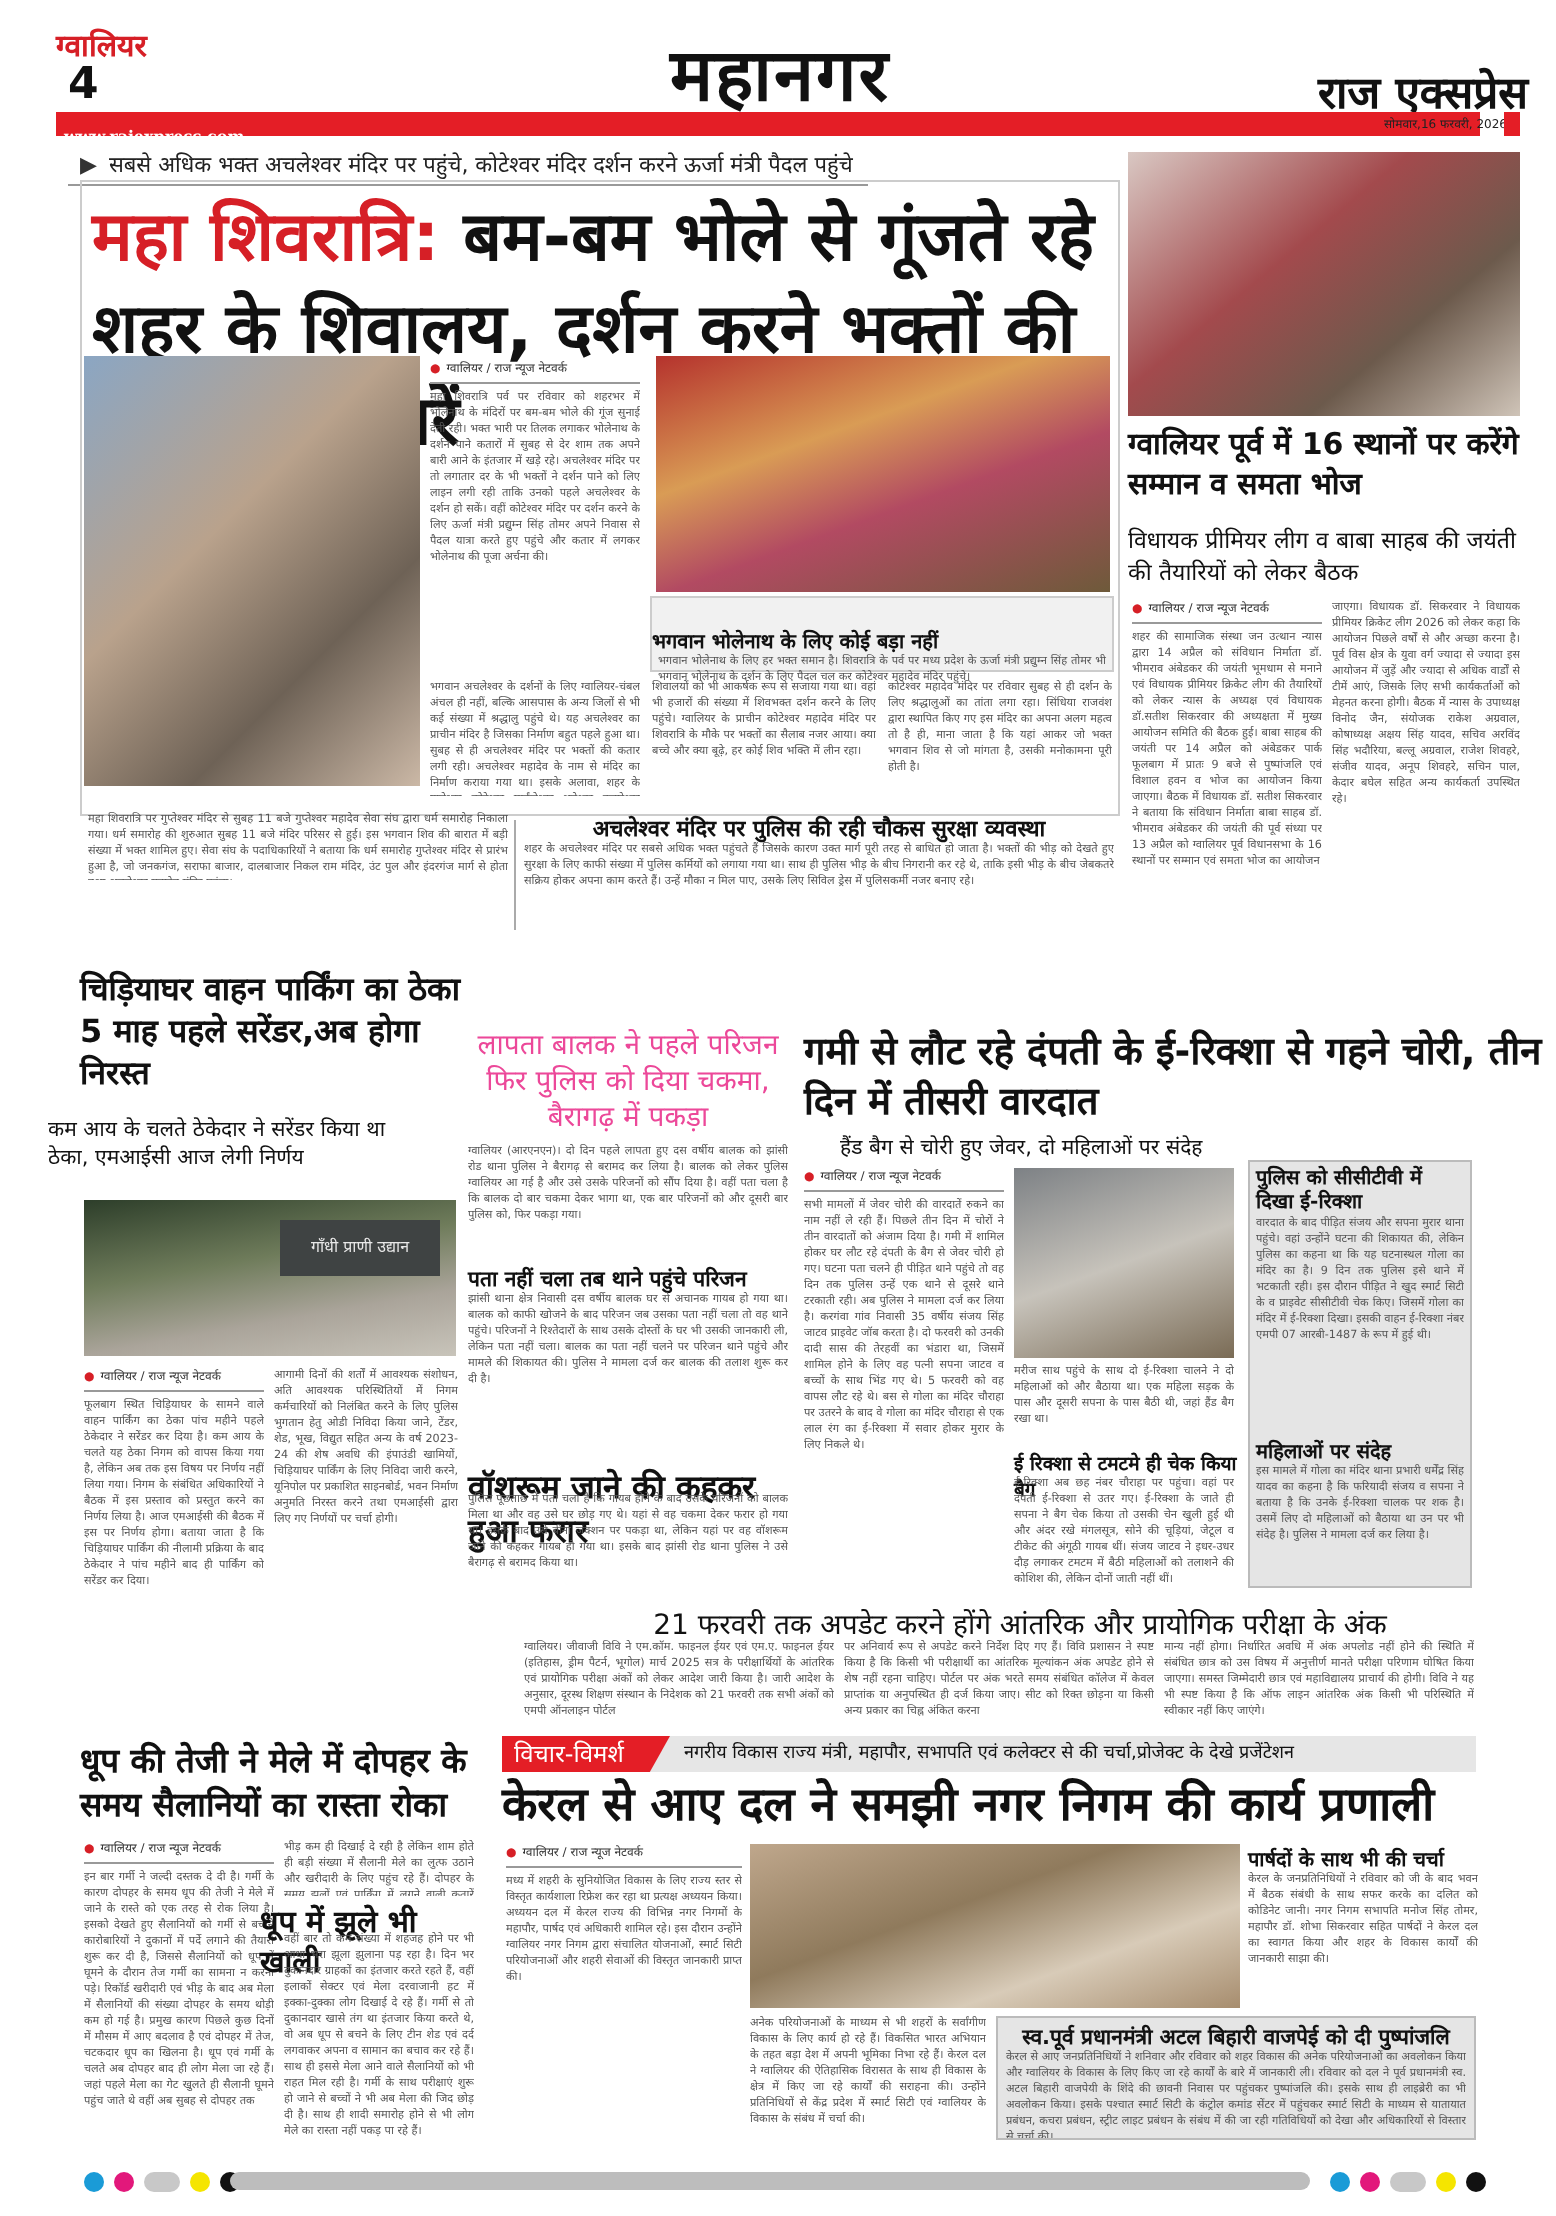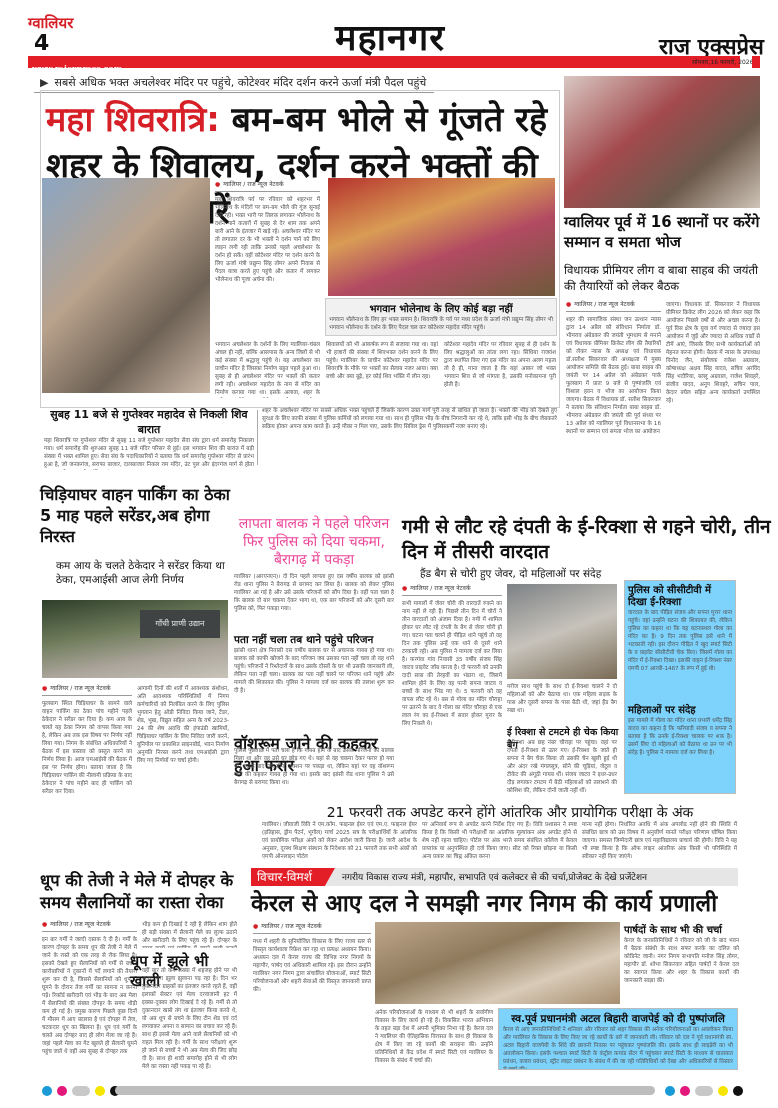--- a/index.html
+++ b/index.html
@@ -20,21 +20,21 @@
 .headline .red{color:#d61f26}
 .photo{background:linear-gradient(135deg,#8ba6c3,#b9a28c 40%,#6e6256 70%,#cbb8a6)}
 .photo2{background:linear-gradient(160deg,#b5322d,#d99c55 35%,#b24a62 60%,#6e5a3a)}
 .photo3{background:linear-gradient(140deg,#d9c8c3,#a34a4d 40%,#6c5a4c 70%,#cfc4b8)}
 .photo4{background:linear-gradient(170deg,#2d3e2a,#6f7c5b 40%,#aaa49a 70%,#c8c4ba)}
 .photo5{background:linear-gradient(160deg,#7d8185,#c7c3bb 50%,#7a6b55)}
 .photo6{background:linear-gradient(160deg,#bfa78c,#8f7a5c 40%,#d8cbb8 70%,#a78d6e)}
 .byline{font-size:6px;color:#333;border-bottom:1px solid #999;padding-bottom:3px}
 .byline::before{content:"●";color:#d61f26;margin-right:3px}
 .body{font-size:5.6px;line-height:8px;color:#555;text-align:justify}
-.box{border:1px solid #bbb;background:#7dd3fc}
+.box{border:1px solid #bbb;background:#e5e5e5}
 .side-head{left:564px;top:212px;width:200px;font-size:15px;font-weight:bold;line-height:20px;color:#111}
 .side-sub{left:564px;top:262px;width:200px;font-size:11.5px;line-height:16px;color:#111}
 .vline{width:1px;background:#aaa}
 .h2{font-size:19px;font-weight:bold;line-height:26px;color:#111}
 .h3{font-size:15px;line-height:19px;color:#ec4899}
 .cmyk{width:10px;height:10px;border-radius:50%}
 .vichar-tag{left:251px;top:868px;width:84px;height:18px;background:#e41e26;color:#fff;font-size:12px;line-height:18px;padding-left:6px;clip-path:polygon(0 0,100% 0,88% 100%,0 100%)}
 .vichar-strip{left:251px;top:868px;width:487px;height:18px;background:#e6e6e6}
 </style>
 </head>
@@ -52,47 +52,47 @@
 <div class="abs main-frame"></div>
 <div class="abs headline"><span class="red">महा शिवरात्रि:</span><span> बम-बम भोले से गूंजते रहे शहर के शिवालय, दर्शन करने भक्तों की लगी रहीं कतारें</span></div>
 
 <div class="abs photo" style="left:42px;top:178px;width:168px;height:215px"></div>
 <div class="abs" style="left:215px;top:180px;width:105px">
   <div class="byline">ग्वालियर / राज न्यूज नेटवर्क</div>
   <div class="body" style="margin-top:3px;height:205px;overflow:hidden">महा शिवरात्रि पर्व पर रविवार को शहरभर में भोलेनाथ के मंदिरों पर बम-बम भोले की गूंज सुनाई देती रही। भक्त भारी पर तिलक लगाकर भोलेनाथ के दर्शन पाने कतारों में सुबह से देर शाम तक अपने बारी आने के इंतजार में खड़े रहे। अचलेश्वर मंदिर पर तो लगातार दर के भी भक्तों ने दर्शन पाने को लिए लाइन लगी रही ताकि उनको पहले अचलेश्वर के दर्शन हो सकें। वहीं कोटेश्वर मंदिर पर दर्शन करने के लिए ऊर्जा मंत्री प्रद्युम्न सिंह तोमर अपने निवास से पैदल यात्रा करते हुए पहुंचे और कतार में लगकर भोलेनाथ की पूजा अर्चना की।</div>
 </div>
 <div class="abs photo2" style="left:328px;top:178px;width:227px;height:118px"></div>
 <div class="abs" style="left:325px;top:298px;width:232px;height:38px;background:#f1f1f1;border:1px solid #ccc">
-  <div style="text-align:center;font-size:10px;font-weight:bold;color:#111;margin-top:2px">भगवान भोलेनाथ के लिए कोई बड़ा नहीं</div>
+  <div style="text-align:left;font-size:10px;font-weight:bold;color:#111;margin-top:14px">भगवान भोलेनाथ के लिए कोई बड़ा नहीं</div>
   <div class="body" style="padding:0 3px;height:24px;overflow:hidden">भगवान भोलेनाथ के लिए हर भक्त समान है। शिवरात्रि के पर्व पर मध्य प्रदेश के ऊर्जा मंत्री प्रद्युम्न सिंह तोमर भी भगवान भोलेनाथ के दर्शन के लिए पैदल चल कर कोटेश्वर महादेव मंदिर पहुंचे।</div>
 </div>
 <div class="abs body" style="left:215px;top:340px;width:105px;height:58px;overflow:hidden">भगवान अचलेश्वर के दर्शनों के लिए ग्वालियर-चंबल अंचल ही नहीं, बल्कि आसपास के अन्य जिलों से भी कई संख्या में श्रद्धालु पहुंचे थे। यह अचलेश्वर का प्राचीन मंदिर है जिसका निर्माण बहुत पहले हुआ था। सुबह से ही अचलेश्वर मंदिर पर भक्तों की कतार लगी रही। अचलेश्वर महादेव के नाम से मंदिर का निर्माण कराया गया था। इसके अलावा, शहर के गुप्तेश्वर, कोटेश्वर, मार्कंडेश्वर, भूतेश्वर, हजारेश्वर और धोलेश्वर मंदिर सहित अन्य</div>
 <div class="abs body" style="left:326px;top:340px;width:112px;height:58px;overflow:hidden">शिवालयों को भी आकर्षक रूप से सजाया गया था। वहां भी हजारों की संख्या में शिवभक्त दर्शन करने के लिए पहुंचे। ग्वालियर के प्राचीन कोटेश्वर महादेव मंदिर पर शिवरात्रि के मौके पर भक्तों का सैलाब नजर आया। क्या बच्चे और क्या बूढ़े, हर कोई शिव भक्ति में लीन रहा।</div>
 <div class="abs body" style="left:444px;top:340px;width:112px;height:58px;overflow:hidden">कोटेश्वर महादेव मंदिर पर रविवार सुबह से ही दर्शन के लिए श्रद्धालुओं का तांता लगा रहा। सिंधिया राजवंश द्वारा स्थापित किए गए इस मंदिर का अपना अलग महत्व तो है ही, माना जाता है कि यहां आकर जो भक्त भगवान शिव से जो मांगता है, उसकी मनोकामना पूरी होती है।</div>
 
 <div class="abs" style="left:44px;top:406px;width:210px">
-  <div style="font-size:11px;font-weight:bold;color:#111;text-align:center">सुबह 11 बजे से गुप्तेश्वर महादेव से निकली शिव बारात</div>
   <div class="body" style="height:34px;overflow:hidden">महा शिवरात्रि पर गुप्तेश्वर मंदिर से सुबह 11 बजे गुप्तेश्वर महादेव सेवा संघ द्वारा धर्म समारोह निकाला गया। धर्म समारोह की शुरुआत सुबह 11 बजे मंदिर परिसर से हुई। इस भगवान शिव की बारात में बड़ी संख्या में भक्त शामिल हुए। सेवा संघ के पदाधिकारियों ने बताया कि धर्म समारोह गुप्तेश्वर मंदिर से प्रारंभ हुआ है, जो जनकगंज, सराफा बाजार, दालबाजार निकल राम मंदिर, उंट पुल और इंदरगंज मार्ग से होता हुआ अचलेश्वर महादेव मंदिर पहुंचा।</div>
 </div>
 <div class="abs vline" style="left:257px;top:410px;height:55px"></div>
 <div class="abs" style="left:262px;top:406px;width:295px">
+  <div style="font-size:11px;font-weight:bold;color:#111;text-align:center">अचलेश्वर मंदिर पर पुलिस की रही चौकस सुरक्षा व्यवस्था</div>
   <div class="body" style="height:34px;overflow:hidden">शहर के अचलेश्वर मंदिर पर सबसे अधिक भक्त पहुंचते हैं जिसके कारण उक्त मार्ग पूरी तरह से बाधित हो जाता है। भक्तों की भीड़ को देखते हुए सुरक्षा के लिए काफी संख्या में पुलिस कर्मियों को लगाया गया था। साथ ही पुलिस भीड़ के बीच निगरानी कर रहे थे, ताकि इसी भीड़ के बीच जेबकतरे सक्रिय होकर अपना काम करते हैं। उन्हें मौका न मिल पाए, उसके लिए सिविल ड्रेस में पुलिसकर्मी नजर बनाए रहे।</div>
 </div>
 
 <div class="abs photo3" style="left:564px;top:76px;width:196px;height:132px"></div>
 <div class="abs side-head">ग्वालियर पूर्व में 16 स्थानों पर करेंगे सम्मान व समता भोज</div>
 <div class="abs side-sub">विधायक प्रीमियर लीग व बाबा साहब की जयंती की तैयारियों को लेकर बैठक</div>
 <div class="abs" style="left:566px;top:300px;width:95px">
   <div class="byline">ग्वालियर / राज न्यूज नेटवर्क</div>
   <div class="body" style="margin-top:3px;height:195px;overflow:hidden">शहर की सामाजिक संस्था जन उत्थान न्यास द्वारा 14 अप्रैल को संविधान निर्माता डॉ. भीमराव अंबेडकर की जयंती भूमधाम से मनाने एवं विधायक प्रीमियर क्रिकेट लीग की तैयारियों को लेकर न्यास के अध्यक्ष एवं विधायक डॉ.सतीश सिकरवार की अध्यक्षता में मुख्य आयोजन समिति की बैठक हुई। बाबा साहब की जयंती पर 14 अप्रैल को अंबेडकर पार्क फूलबाग में प्रातः 9 बजे से पुष्पांजलि एवं विशाल हवन व भोज का आयोजन किया जाएगा। बैठक में विधायक डॉ. सतीश सिकरवार ने बताया कि संविधान निर्माता बाबा साहब डॉ. भीमराव अंबेडकर की जयंती की पूर्व संध्या पर 13 अप्रैल को ग्वालियर पूर्व विधानसभा के 16 स्थानों पर सम्मान एवं समता भोज का आयोजन</div>
 </div>
 <div class="abs body" style="left:666px;top:300px;width:94px;height:208px;overflow:hidden">जाएगा। विधायक डॉ. सिकरवार ने विधायक प्रीमियर क्रिकेट लीग 2026 को लेकर कहा कि आयोजन पिछले वर्षों से और अच्छा करना है। पूर्व विस क्षेत्र के युवा वर्ग ज्यादा से ज्यादा इस आयोजन में जुड़ें और ज्यादा से अधिक वार्डों से टीमें आएं, जिसके लिए सभी कार्यकर्ताओं को मेहनत करना होगी। बैठक में न्यास के उपाध्यक्ष विनोद जैन, संयोजक राकेश अग्रवाल, कोषाध्यक्ष अक्षय सिंह यादव, सचिव अरविंद सिंह भदौरिया, बल्लू अग्रवाल, राजेश शिवहरे, संजीव यादव, अनूप शिवहरे, सचिन पाल, केदार बघेल सहित अन्य कार्यकर्ता उपस्थित रहे।</div>
 
 <div class="abs h2" style="left:40px;top:484px;width:190px;font-size:16px;line-height:21px">चिड़ियाघर वाहन पार्किंग का ठेका 5 माह पहले सरेंडर,अब होगा निरस्त</div>
-<div class="abs" style="left:56px;top:558px;width:190px;font-size:10.5px;line-height:14px;color:#111">कम आय के चलते ठेकेदार ने सरेंडर किया था ठेका, एमआईसी आज लेगी निर्णय</div>
+<div class="abs" style="left:24px;top:558px;width:190px;font-size:10.5px;line-height:14px;color:#111">कम आय के चलते ठेकेदार ने सरेंडर किया था ठेका, एमआईसी आज लेगी निर्णय</div>
 <div class="abs photo4" style="left:42px;top:600px;width:186px;height:78px"></div>
 <div class="abs" style="left:140px;top:610px;width:80px;height:28px;background:#3f4343;color:#e8e8e8;font-size:8px;text-align:center;line-height:28px">गाँधी प्राणी उद्यान</div>
 <div class="abs" style="left:42px;top:684px;width:90px">
   <div class="byline">ग्वालियर / राज न्यूज नेटवर्क</div>
   <div class="body" style="margin-top:3px;height:155px;overflow:hidden">फूलबाग स्थित चिड़ियाघर के सामने वाले वाहन पार्किंग का ठेका पांच महीने पहले ठेकेदार ने सरेंडर कर दिया है। कम आय के चलते यह ठेका निगम को वापस किया गया है, लेकिन अब तक इस विषय पर निर्णय नहीं लिया गया। निगम के संबंधित अधिकारियों ने बैठक में इस प्रस्ताव को प्रस्तुत करने का निर्णय लिया है। आज एमआईसी की बैठक में इस पर निर्णय होगा। बताया जाता है कि चिड़ियाघर पार्किंग की नीलामी प्रक्रिया के बाद ठेकेदार ने पांच महीने बाद ही पार्किंग को सरेंडर कर दिया।</div>
 </div>
 <div class="abs body" style="left:137px;top:684px;width:92px;height:170px;overflow:hidden">आगामी दिनों की शर्तों में आवश्यक संशोधन, अति आवश्यक परिस्थितियों में निगम कर्मचारियों को निलंबित करने के लिए पुलिस भुगतान हेतु ओडी निविदा किया जाने, टेंडर, शेड, भूख, विद्युत सहित अन्य के वर्ष 2023-24 की शेष अवधि की इंपाउंडी खामियों, चिड़ियाघर पार्किंग के लिए निविदा जारी करने, यूनिपोल पर प्रकाशित साइनबोर्ड, भवन निर्माण अनुमति निरस्त करने तथा एमआईसी द्वारा लिए गए निर्णयों पर चर्चा होगी।</div>
 
 <div class="abs h3" style="left:234px;top:514px;width:160px;text-align:center;font-size:14px;line-height:18px">लापता बालक ने पहले परिजन फिर पुलिस को दिया चकमा, बैरागढ़ में पकड़ा</div>
 <div class="abs body" style="left:234px;top:572px;width:160px;height:56px;overflow:hidden">ग्वालियर (आरएनएन)। दो दिन पहले लापता हुए दस वर्षीय बालक को झांसी रोड थाना पुलिस ने बैरागढ़ से बरामद कर लिया है। बालक को लेकर पुलिस ग्वालियर आ गई है और उसे उसके परिजनों को सौंप दिया है। वहीं पता चला है कि बालक दो बार चकमा देकर भागा था, एक बार परिजनों को और दूसरी बार पुलिस को, फिर पकड़ा गया।</div>
@@ -107,21 +107,21 @@
   <div class="byline">ग्वालियर / राज न्यूज नेटवर्क</div>
   <div class="body" style="margin-top:3px;height:200px;overflow:hidden">सभी मामलों में जेवर चोरी की वारदातें रुकने का नाम नहीं ले रही हैं। पिछले तीन दिन में चोरों ने तीन वारदातों को अंजाम दिया है। गमी में शामिल होकर घर लौट रहे दंपती के बैग से जेवर चोरी हो गए। घटना पता चलने ही पीड़ित थाने पहुंचे तो वह दिन तक पुलिस उन्हें एक थाने से दूसरे थाने टरकाती रही। अब पुलिस ने मामला दर्ज कर लिया है। करगंवा गांव निवासी 35 वर्षीय संजय सिंह जाटव प्राइवेट जॉब करता है। दो फरवरी को उनकी दादी सास की तेरहवीं का भंडारा था, जिसमें शामिल होने के लिए वह पत्नी सपना जाटव व बच्चों के साथ भिंड गए थे। 5 फरवरी को वह वापस लौट रहे थे। बस से गोला का मंदिर चौराहा पर उतरने के बाद वे गोला का मंदिर चौराहा से एक लाल रंग का ई-रिक्शा में सवार होकर मुरार के लिए निकले थे।</div>
 </div>
 <div class="abs photo5" style="left:507px;top:584px;width:110px;height:95px"></div>
 <div class="abs body" style="left:507px;top:682px;width:110px;height:40px;overflow:hidden">मरीज साथ पहुंचे के साथ दो ई-रिक्शा चालने ने दो महिलाओं को और बैठाया था। एक महिला सड़क के पास और दूसरी सपना के पास बैठी थी, जहां हैंड बैग रखा था।</div>
 <div class="abs" style="left:507px;top:725px;width:112px;font-size:9.5px;font-weight:bold;color:#111">ई रिक्शा से टमटमे ही चेक किया बैग</div>
 <div class="abs body" style="left:507px;top:738px;width:110px;height:60px;overflow:hidden">ई-रिक्शा अब छह नंबर चौराहा पर पहुंचा। वहां पर दंपती ई-रिक्शा से उतर गए। ई-रिक्शा के जाते ही सपना ने बैग चेक किया तो उसकी चेन खुली हुई थी और अंदर रखे मंगलसूत्र, सोने की चूड़ियां, जेटूल व टीकेट की अंगूठी गायब थीं। संजय जाटव ने इधर-उधर दौड़ लगाकर टमटम में बैठी महिलाओं को तलाशने की कोशिश की, लेकिन दोनों जाती नहीं थीं।</div>
 <div class="abs box" style="left:624px;top:580px;width:112px;height:214px;padding:3px">
   <div style="font-size:10px;font-weight:bold;color:#111;line-height:12px">पुलिस को सीसीटीवी में दिखा ई-रिक्शा</div>
   <div class="body" style="height:90px;overflow:hidden">वारदात के बाद पीड़ित संजय और सपना मुरार थाना पहुंचे। वहां उन्होंने घटना की शिकायत की, लेकिन पुलिस का कहना था कि यह घटनास्थल गोला का मंदिर का है। 9 दिन तक पुलिस इसे थाने में भटकाती रही। इस दौरान पीड़ित ने खुद स्मार्ट सिटी के व प्राइवेट सीसीटीवी चेक किए। जिसमें गोला का मंदिर में ई-रिक्शा दिखा। इसकी वाहन ई-रिक्शा नंबर एमपी 07 आरबी-1487 के रूप में हुई थी।</div>
-  <div style="font-size:10px;font-weight:bold;color:#111;margin-top:4px">महिलाओं पर संदेह</div>
+  <div style="font-size:10px;font-weight:bold;color:#111;margin-top:20px">महिलाओं पर संदेह</div>
   <div class="body" style="height:70px;overflow:hidden">इस मामले में गोला का मंदिर थाना प्रभारी धर्मेंद्र सिंह यादव का कहना है कि फरियादी संजय व सपना ने बताया है कि उनके ई-रिक्शा चालक पर शक है। उसमें लिए दो महिलाओं को बैठाया था उन पर भी संदेह है। पुलिस ने मामला दर्ज कर लिया है।</div>
 </div>
 
 <div class="abs" style="left:250px;top:802px;width:520px;font-size:14px;color:#111;text-align:center">21 फरवरी तक अपडेट करने होंगे आंतरिक और प्रायोगिक परीक्षा के अंक</div>
 <div class="abs body" style="left:262px;top:820px;width:155px;height:40px;overflow:hidden">ग्वालियर। जीवाजी विवि ने एम.कॉम. फाइनल ईयर एवं एम.ए. फाइनल ईयर (इतिहास, ड्रीम पैटर्न, भूगोल) मार्च 2025 सत्र के परीक्षार्थियों के आंतरिक एवं प्रायोगिक परीक्षा अंकों को लेकर आदेश जारी किया है। जारी आदेश के अनुसार, दूरस्थ शिक्षण संस्थान के निदेशक को 21 फरवरी तक सभी अंकों को एमपी ऑनलाइन पोर्टल</div>
 <div class="abs body" style="left:422px;top:820px;width:155px;height:40px;overflow:hidden">पर अनिवार्य रूप से अपडेट करने निर्देश दिए गए हैं। विवि प्रशासन ने स्पष्ट किया है कि किसी भी परीक्षार्थी का आंतरिक मूल्यांकन अंक अपडेट होने से शेष नहीं रहना चाहिए। पोर्टल पर अंक भरते समय संबंधित कॉलेज में केवल प्राप्तांक या अनुपस्थित ही दर्ज किया जाए। सीट को रिक्त छोड़ना या किसी अन्य प्रकार का चिह्न अंकित करना</div>
 <div class="abs body" style="left:582px;top:820px;width:155px;height:40px;overflow:hidden">मान्य नहीं होगा। निर्धारित अवधि में अंक अपलोड नहीं होने की स्थिति में संबंधित छात्र को उस विषय में अनुत्तीर्ण मानते परीक्षा परिणाम घोषित किया जाएगा। समस्त जिम्मेदारी छात्र एवं महाविद्यालय प्राचार्य की होगी। विवि ने यह भी स्पष्ट किया है कि ऑफ लाइन आंतरिक अंक किसी भी परिस्थिति में स्वीकार नहीं किए जाएंगे।</div>
 
 <div class="abs h2" style="left:40px;top:870px;width:200px;font-size:16.5px;line-height:22px">धूप की तेजी ने मेले में दोपहर के समय सैलानियों का रास्ता रोका</div>
 <div class="abs" style="left:42px;top:920px;width:95px">

